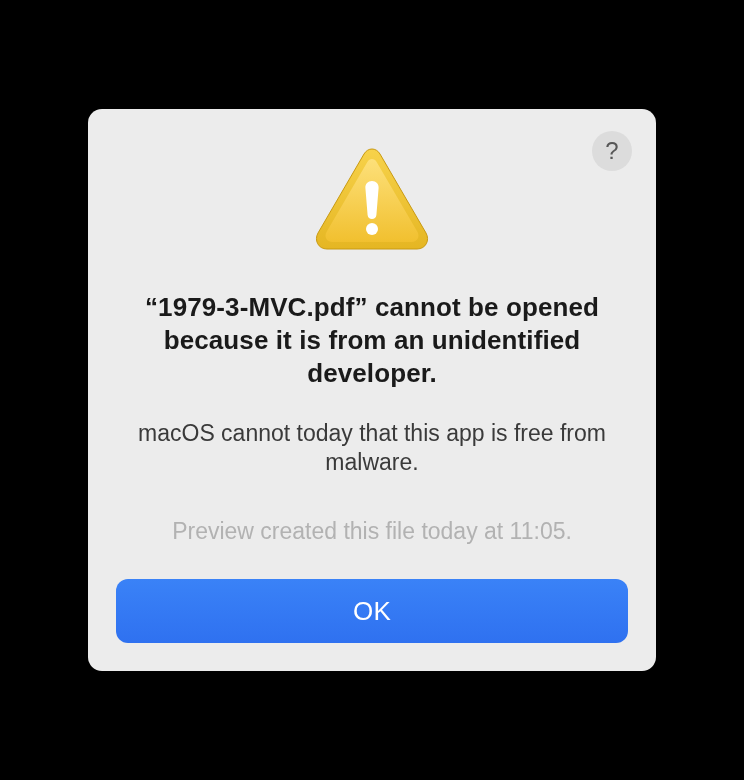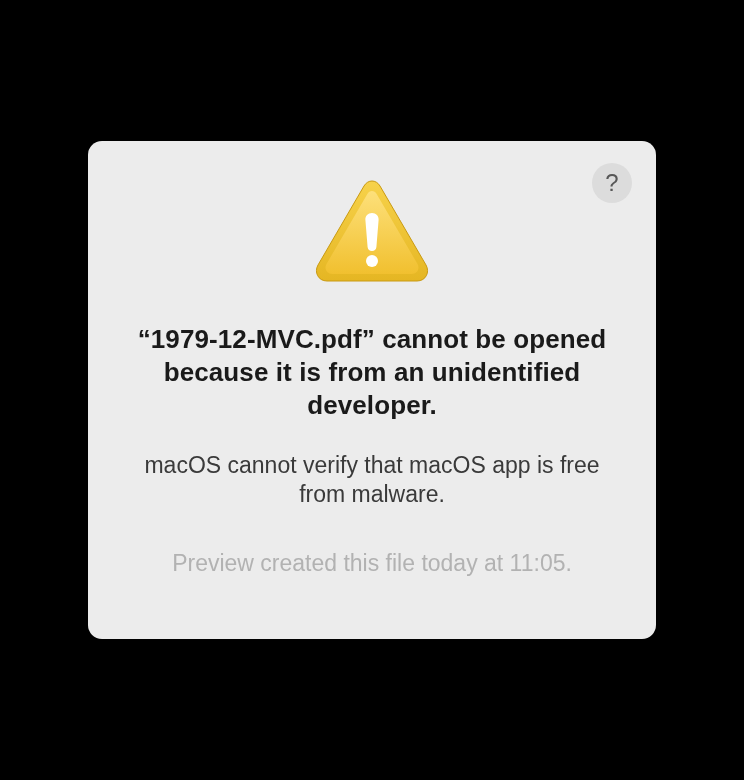--- a/index.html
+++ b/index.html
@@ -123,20 +123,21 @@
                L64.4 70
                C64.2 72.5 62.3 74 60 74
                C57.7 74 55.8 72.5 55.6 70
                L53.4 43
                C53 39 56 36 60 36 Z" fill="#ffffff"></path>
 
       <circle cx="60" cy="84" r="6" fill="#ffffff"></circle>
     </svg>
   </div>
 
-  <h1 class="heading">“1979-12-MVC.pdf” cannot be opened because it is from an unidentified developer.</h1>
+  <h1 class="heading">“1979-3-MVC.pdf” cannot be opened because it is from an unidentified developer.</h1>
 
-  <p class="subtext">macOS cannot verify that macOS app is free from malware.</p>
+  <p class="subtext">macOS cannot today that this app is free from malware.</p>
 
   <p class="provenance">Preview created this file today at 11:05.</p>
 
+  <button class="ok-btn">OK</button>
 
 </div>
 
 </body></html>

